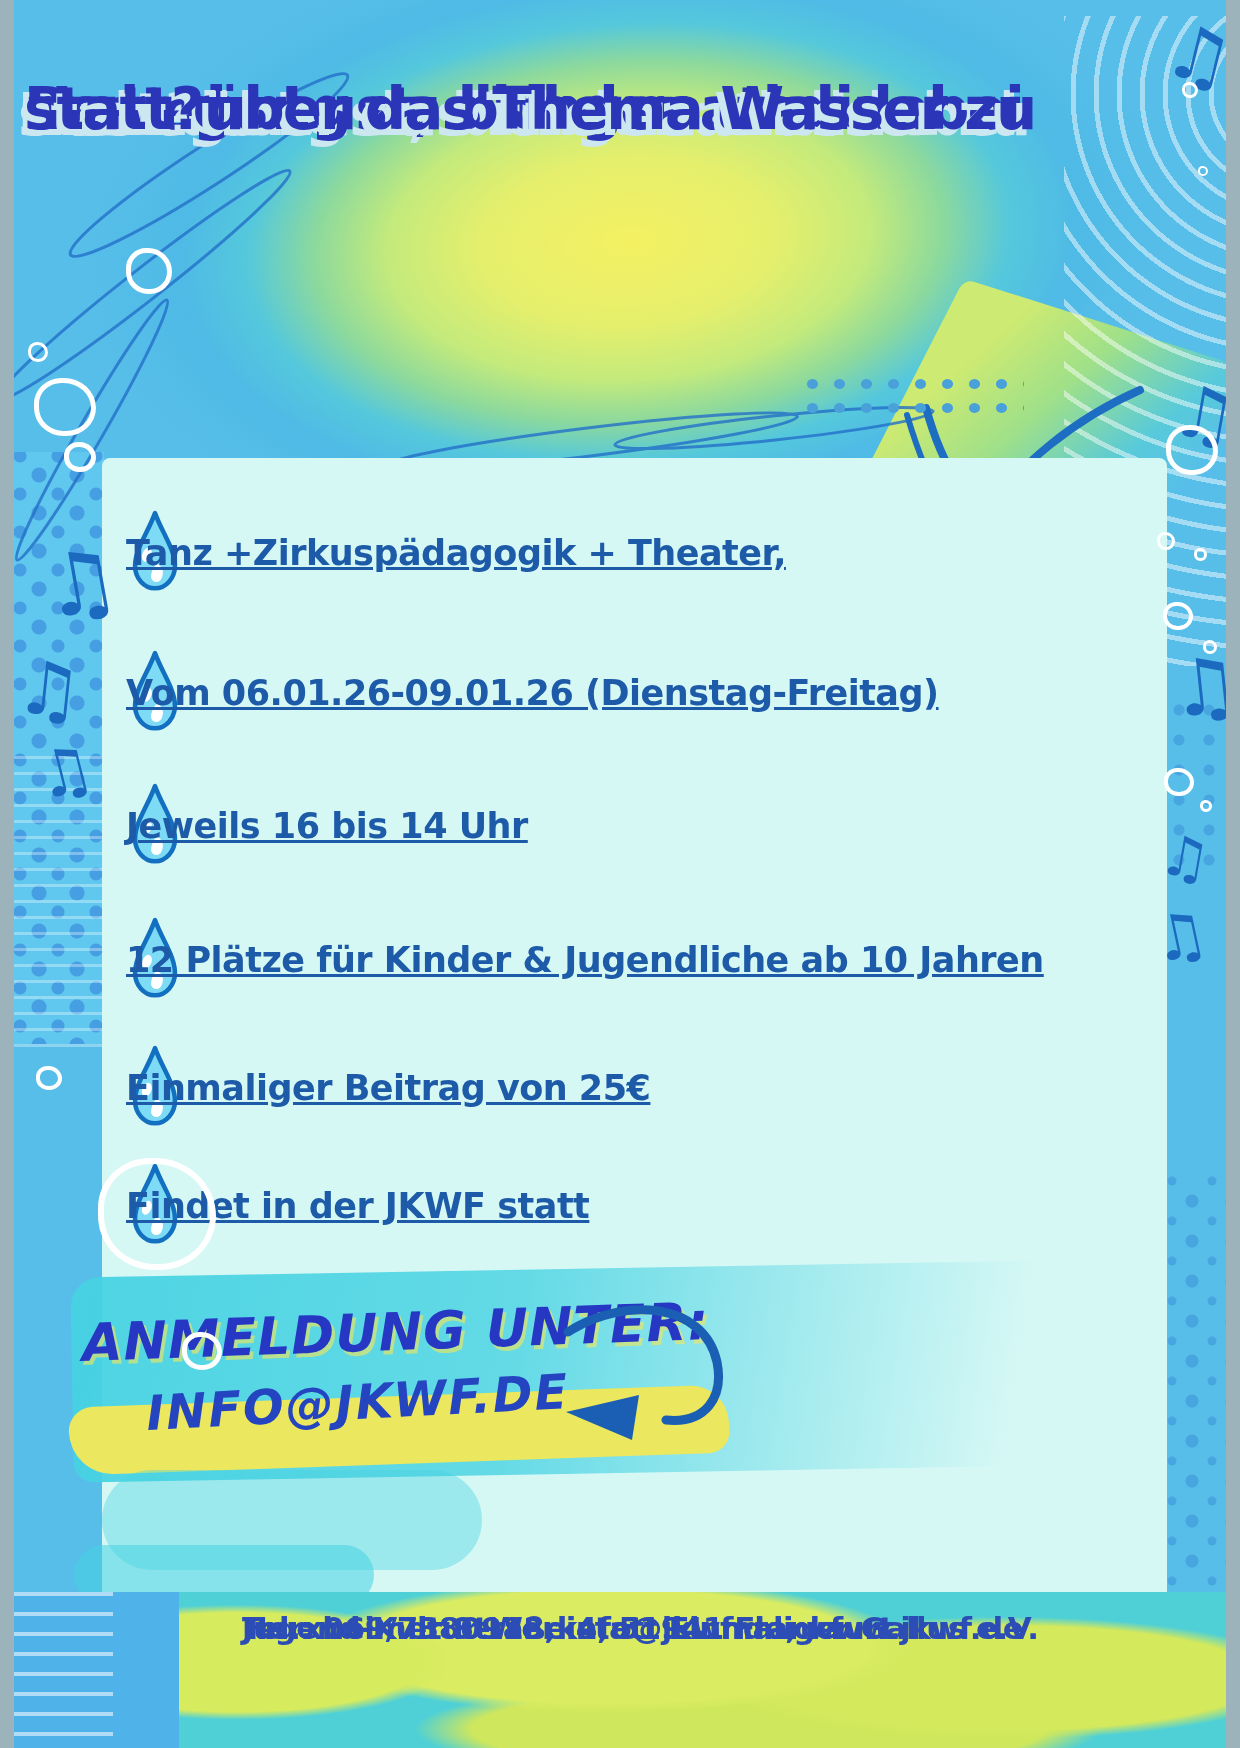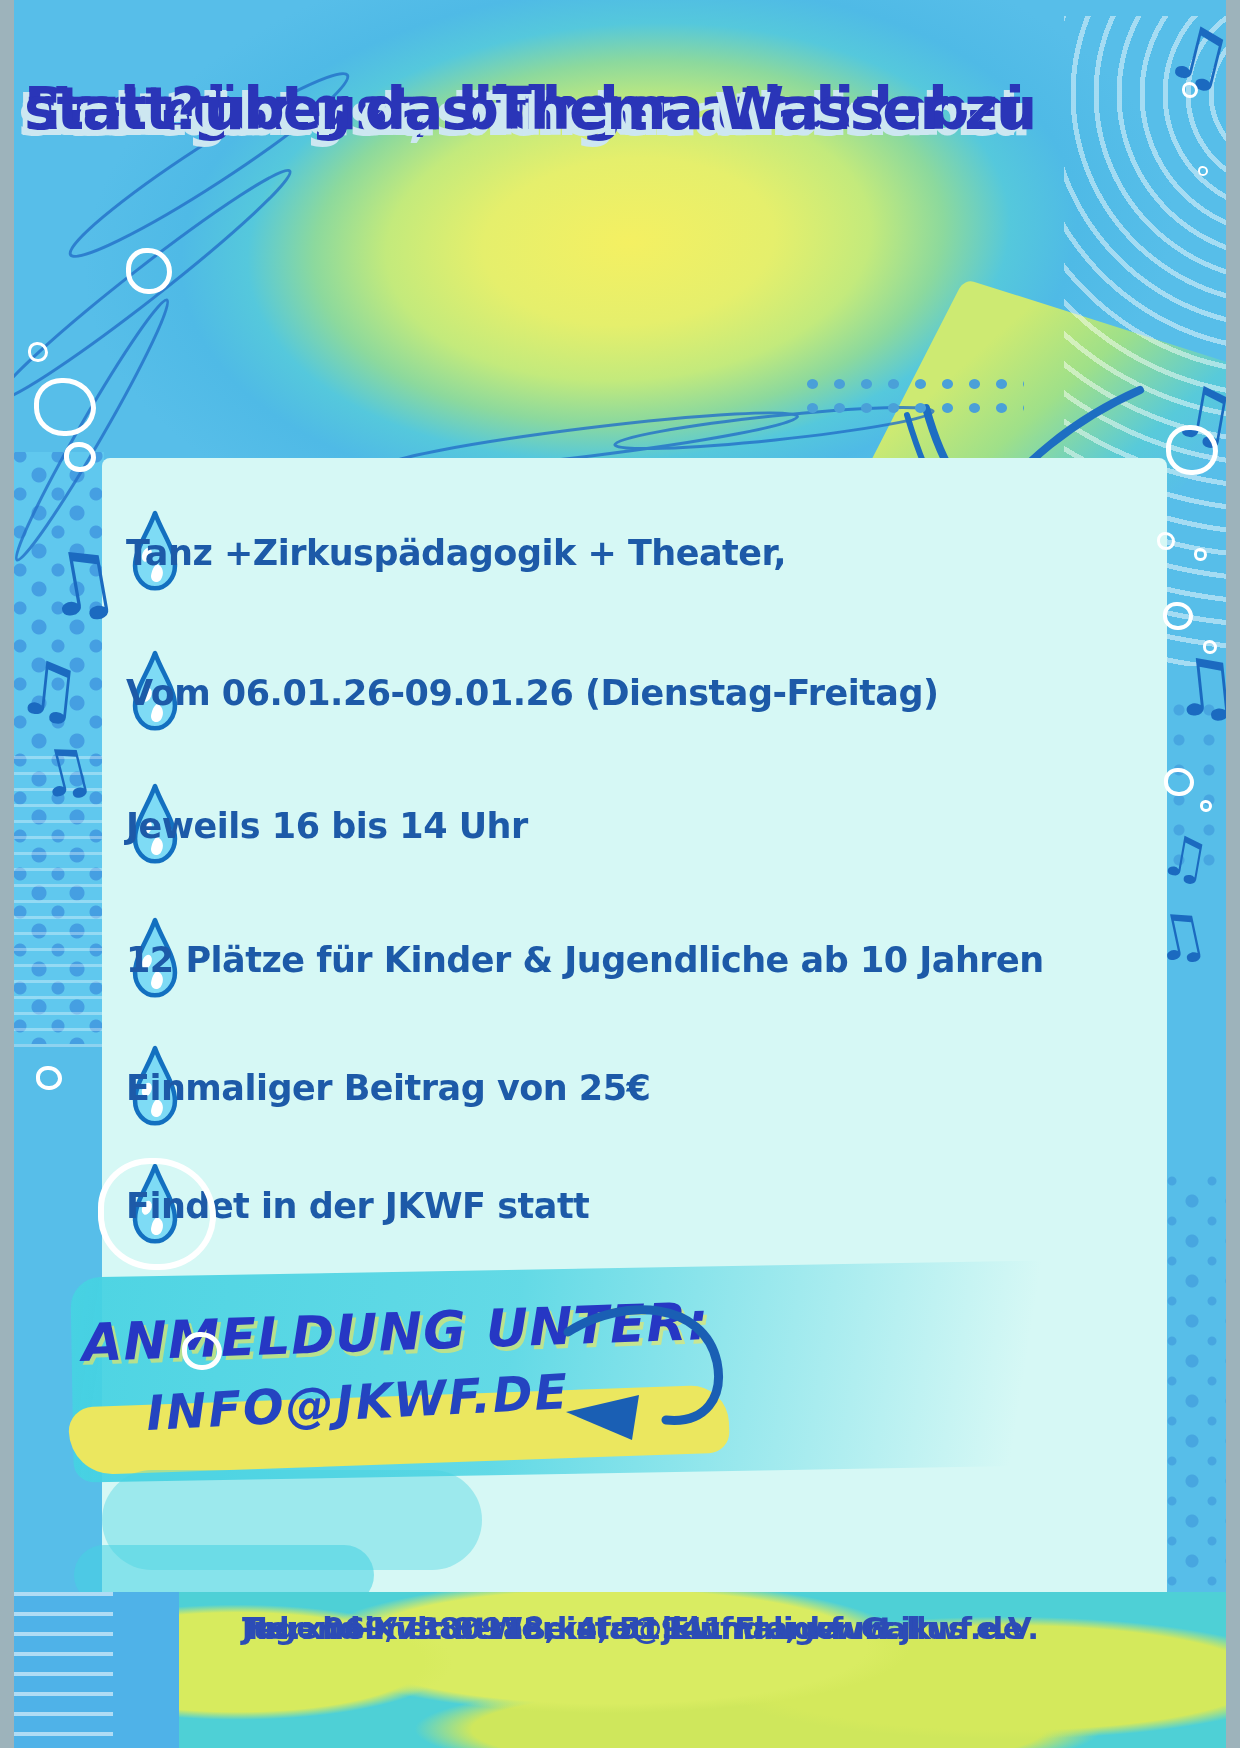--- a/index.html
+++ b/index.html
@@ -73,21 +73,21 @@
 
   
   .panel{
     left:88px; top:458px; width:1065px; height:1149px; z-index:3;
     background:#d6f8f5; border-radius:8px;
   }
   .row{ z-index:4; left:112px; height:96px; display:flex; align-items:center; gap:16px; }
   .row .drop{ position:static; width:58px; height:92px; flex:0 0 auto; }
   .row .row-label{
     position:static; font-weight:bold; font-size:35px; letter-spacing:-0.5px;
-    color:#1d5aa8; white-space:nowrap;
+    color:#1d5aa8; white-space:nowrap;text-decoration:underline;
   }
 
   
   .reg-wash{
     left:58px; top:1268px; width:1095px; height:205px; z-index:4;
     background:linear-gradient(100deg, rgba(70,210,226,.95) 0%, rgba(70,210,226,.8) 40%,
                rgba(70,210,226,.35) 66%, rgba(70,210,226,0) 86%);
     border-radius:30px 60px 40px 20px; transform:rotate(-1deg);
   }
   .reg-yellow{

